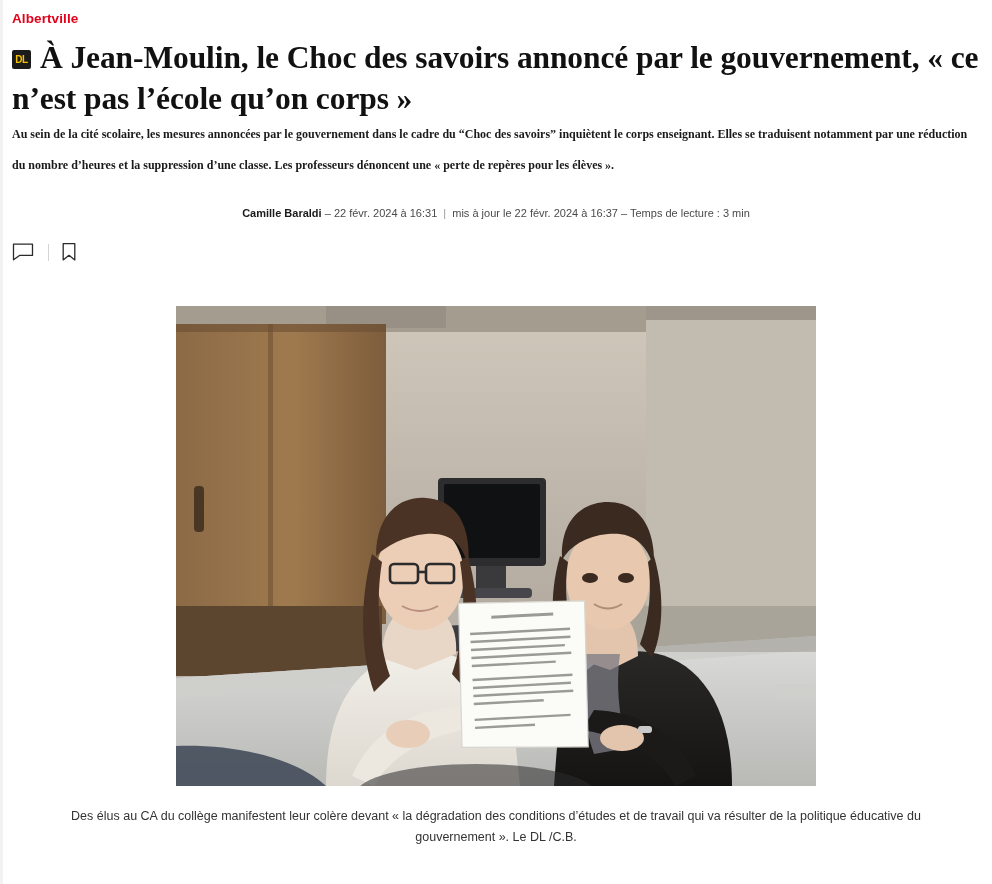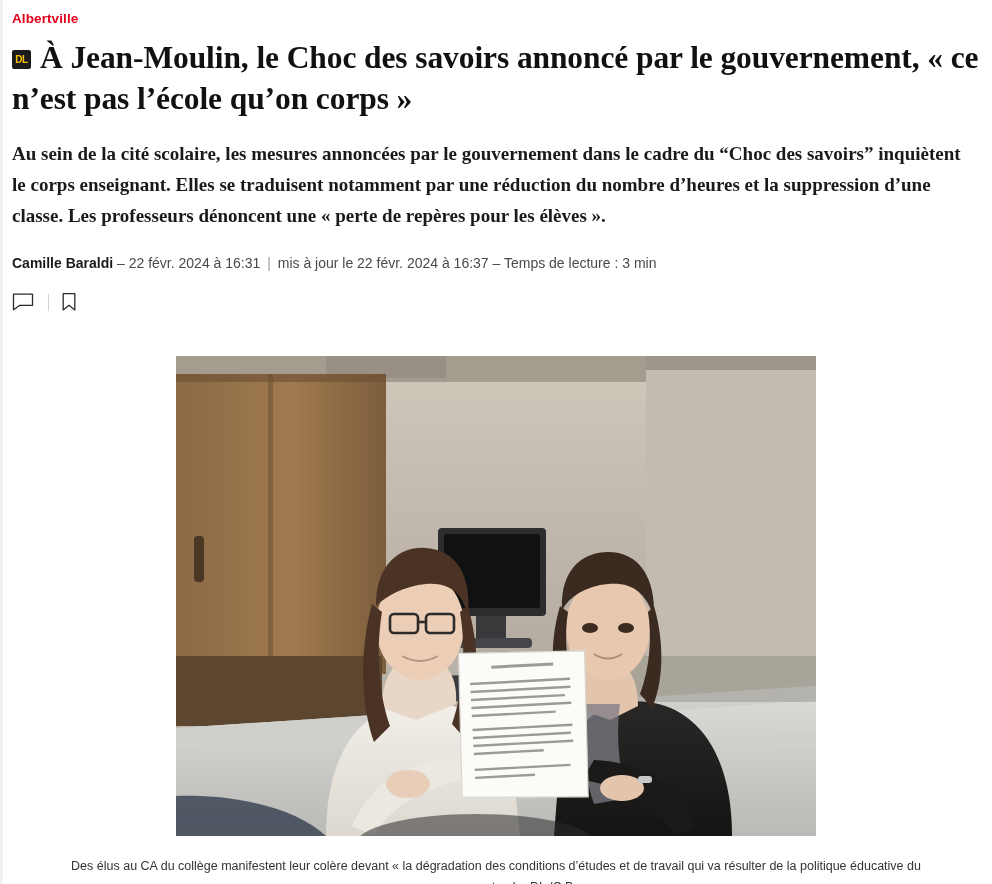--- a/index.html
+++ b/index.html
@@ -74,36 +74,36 @@
     font-weight: 700;
     line-height: 19px;
     text-align: center;
     border-radius: 2px;
     margin-right: 9px;
     letter-spacing: -0.3px;
   }
 
   
   .standfirst {
-    margin-top: 19px;
     font-family: "Liberation Serif", serif;
-    font-size: 19px;
+    font-size: 12px;
     line-height: 31px;
     font-weight: 700;
     color: #1a1a1a;
     max-width: 960px;
   }
 
   
   .byline {
     margin-top: 24px;
     font-family: "Liberation Sans", sans-serif;
-    font-size: 14px;
+    font-size: 11px;
     line-height: 17px;
     color: #4a4a4a;
+    text-align: center;
   }
   .byline .author {
     font-weight: 700;
     color: #1a1a1a;
   }
   .byline .sep {
     color: #9a9a9a;
     padding: 0 3px;
   }
 

